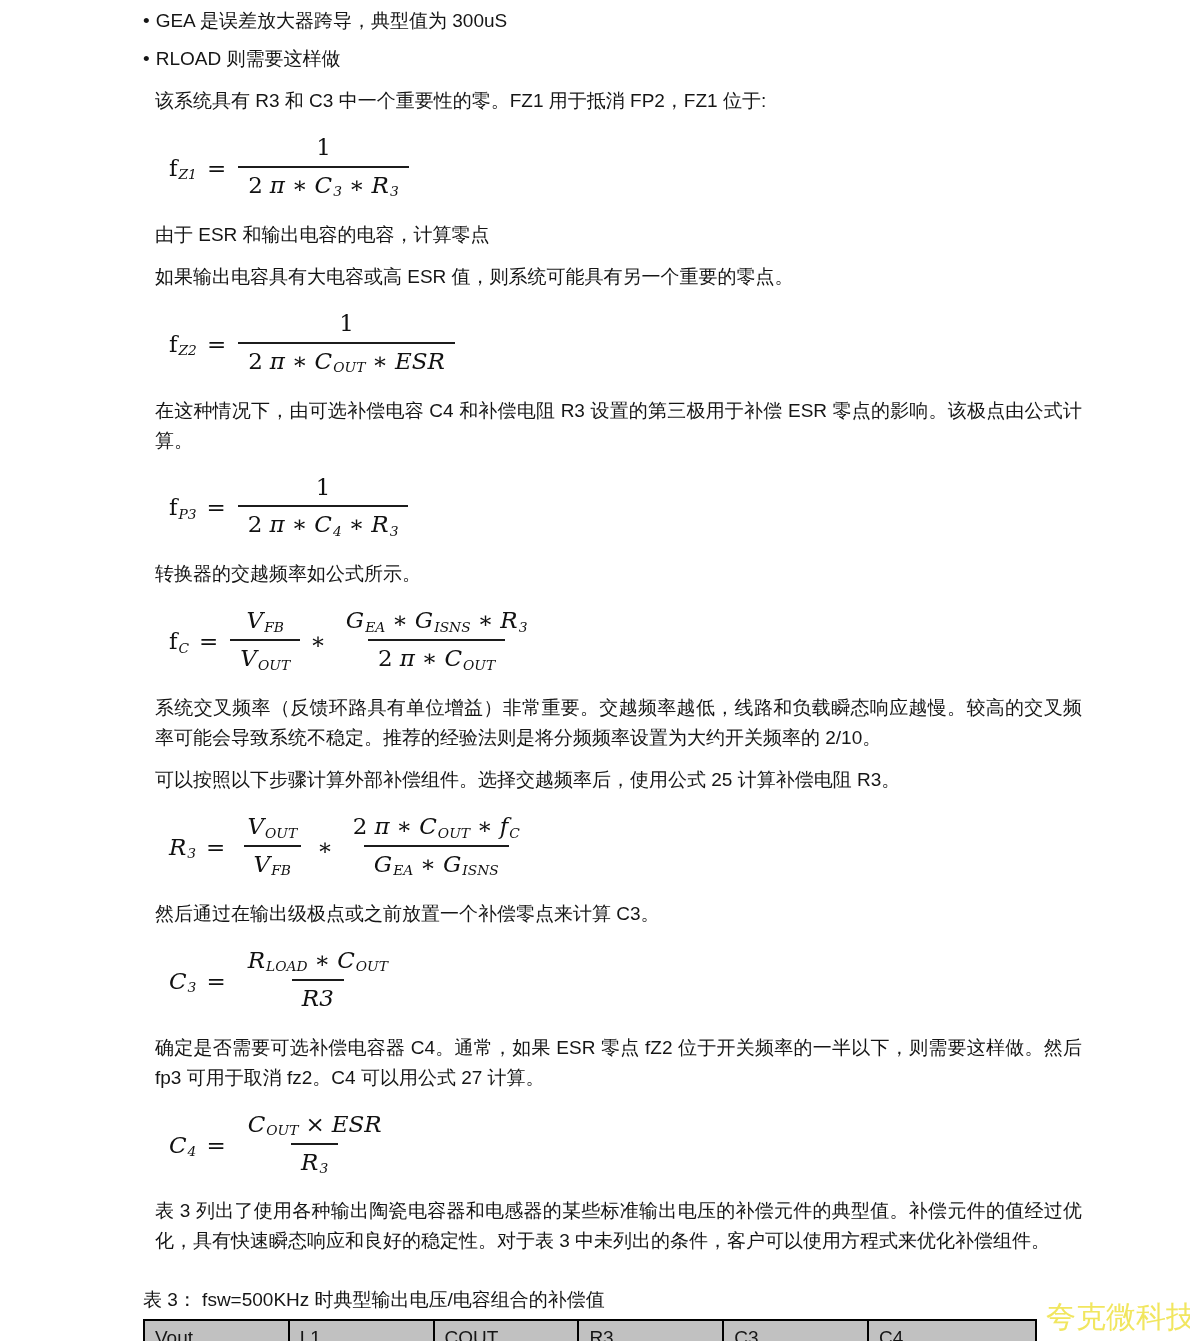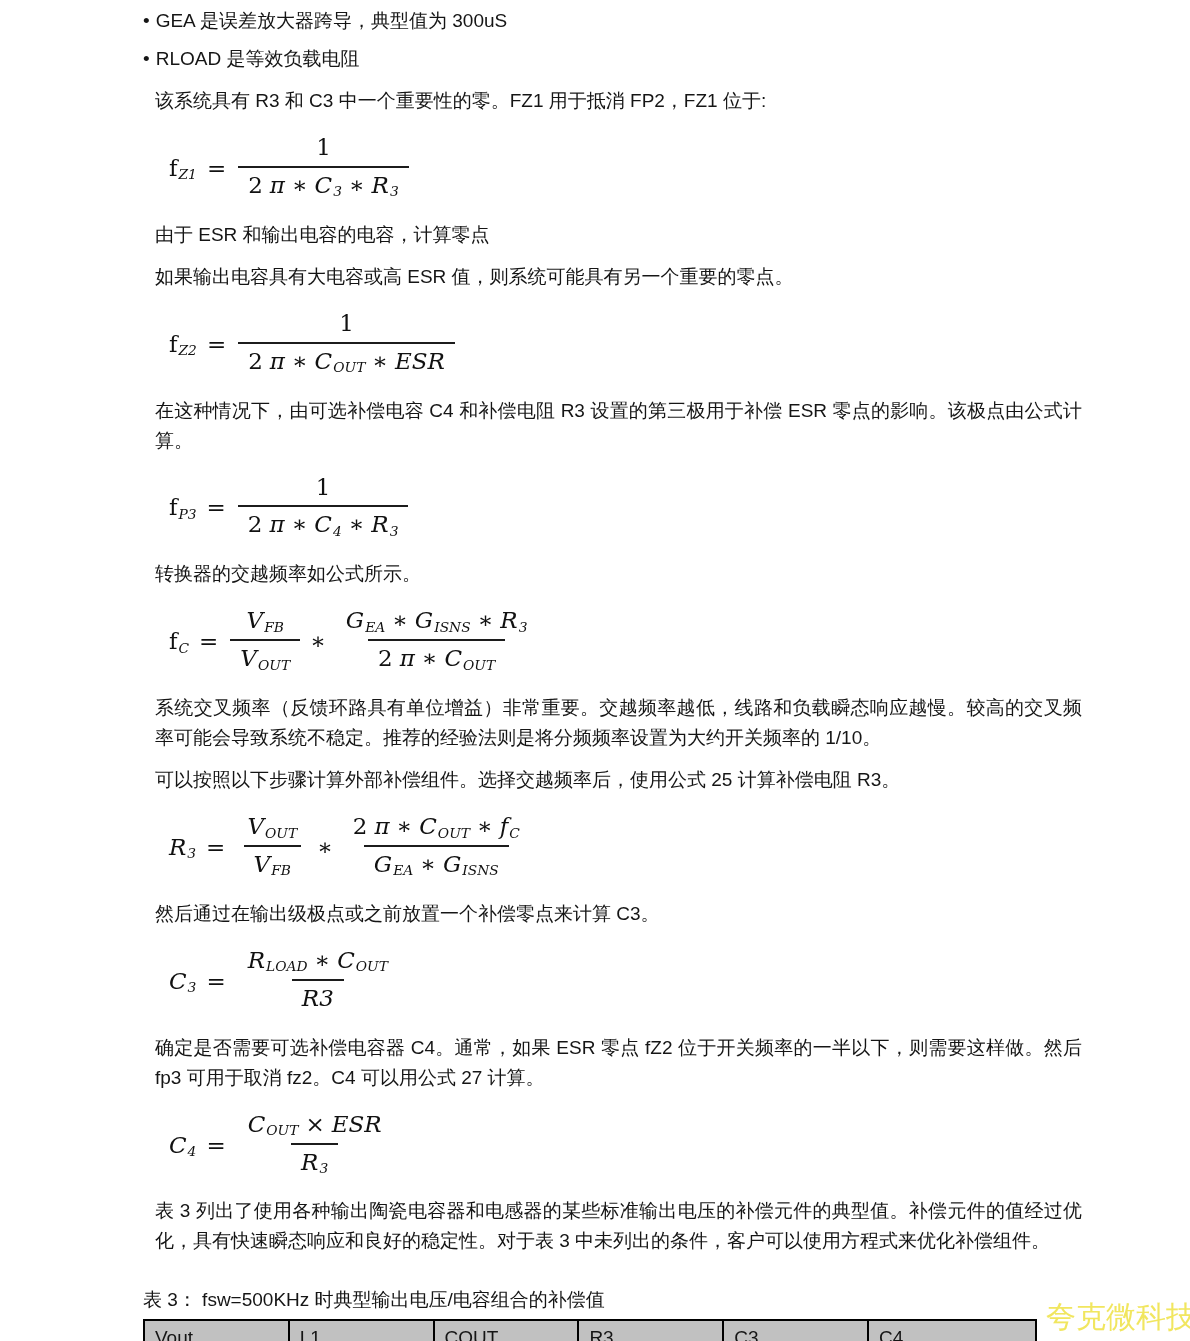--- a/index.html
+++ b/index.html
@@ -112,21 +112,21 @@
     font-family: "Liberation Sans", sans-serif;
   }
 </style>
 </head>
 <body>
 
 <div class="page">
 
   <ul class="bullets">
     <li><span class="dot">•</span><span>GEA 是误差放大器跨导，典型值为 300uS</span></li>
-    <li><span class="dot">•</span><span>RLOAD 是等效负载电阻</span></li>
+    <li><span class="dot">•</span><span>RLOAD 则需要这样做</span></li>
   </ul>
 
   <p class="body-text mt-p1">该系统具有 R3 和 C3 中一个重要性的零。FZ1 用于抵消 FP2，FZ1 位于:</p>
 
   <div class="formula">
       <span class="tok lhs">
         <span class="base">f</span>
         <sub>Z1</sub>
       </span>
       <span class="eq">=</span>
@@ -294,21 +294,21 @@
             <span class="base">∗</span>
           </span>
           <span class="tok it">
             <span class="base">C</span>
             <sub>OUT</sub>
           </span>
         </span>
       </span>
     </div>
 
-  <p class="body-text mt-md">系统交叉频率（反馈环路具有单位增益）非常重要。交越频率越低，线路和负载瞬态响应越慢。较高的交叉频率可能会导致系统不稳定。推荐的经验法则是将分频频率设置为大约开关频率的 1/10。</p>
+  <p class="body-text mt-md">系统交叉频率（反馈环路具有单位增益）非常重要。交越频率越低，线路和负载瞬态响应越慢。较高的交叉频率可能会导致系统不稳定。推荐的经验法则是将分频频率设置为大约开关频率的 2/10。</p>
 
   <p class="body-text mt-lg">可以按照以下步骤计算外部补偿组件。选择交越频率后，使用公式 25 计算补偿电阻 R3。</p>
 
   <div class="formula">
       <span class="tok it lhs">
         <span class="base">R</span>
         <sub>3</sub>
       </span>
       <span class="eq">=</span>
       <span class="frac">

